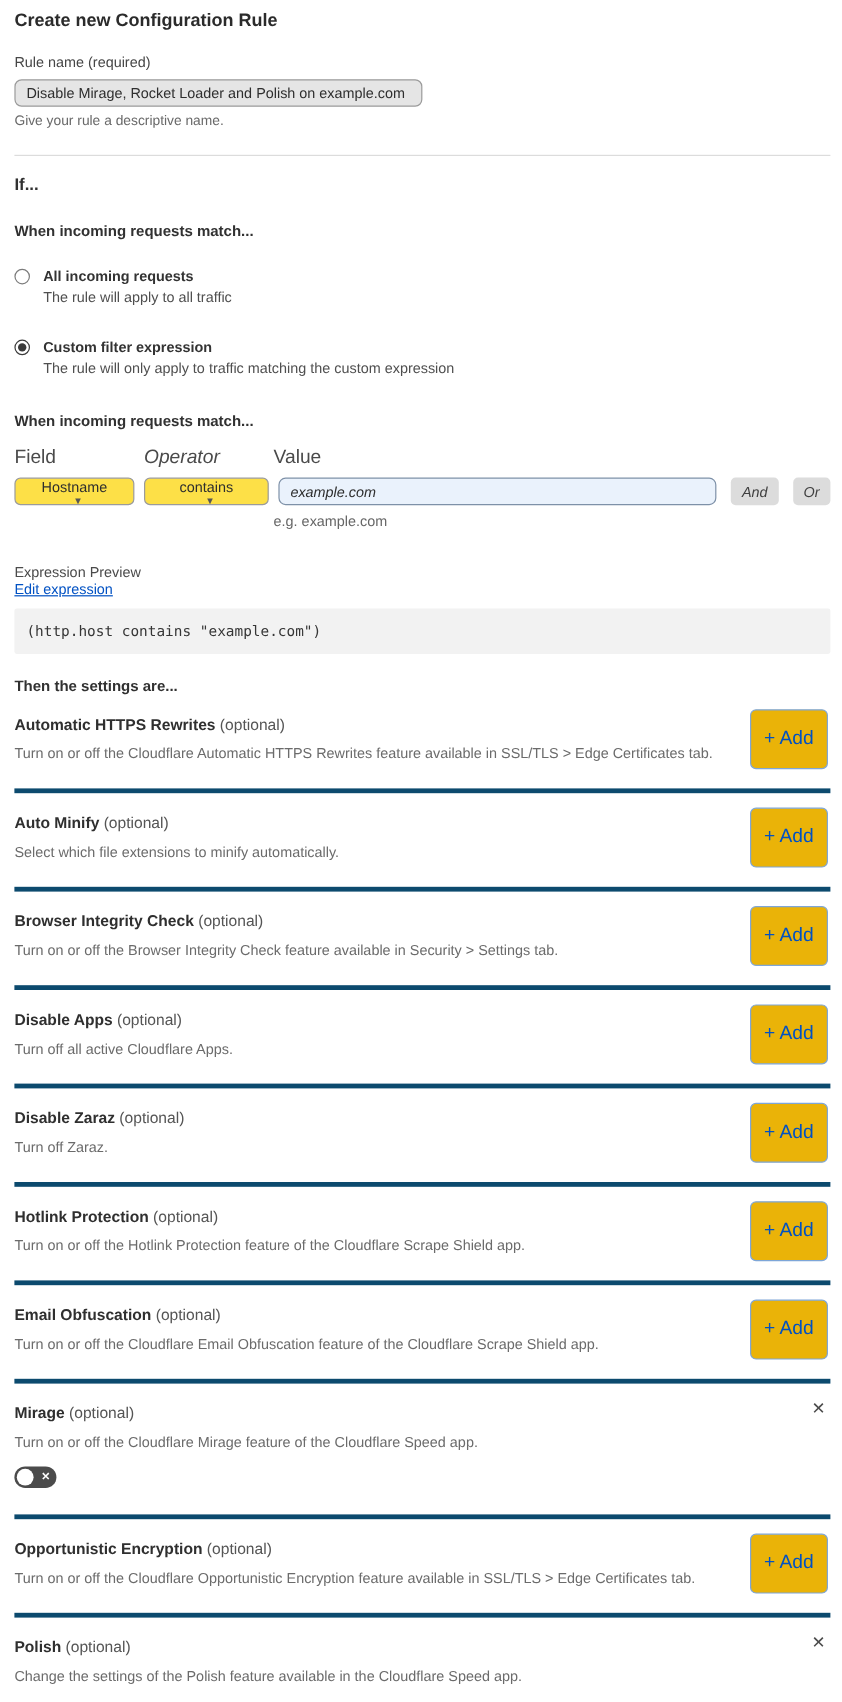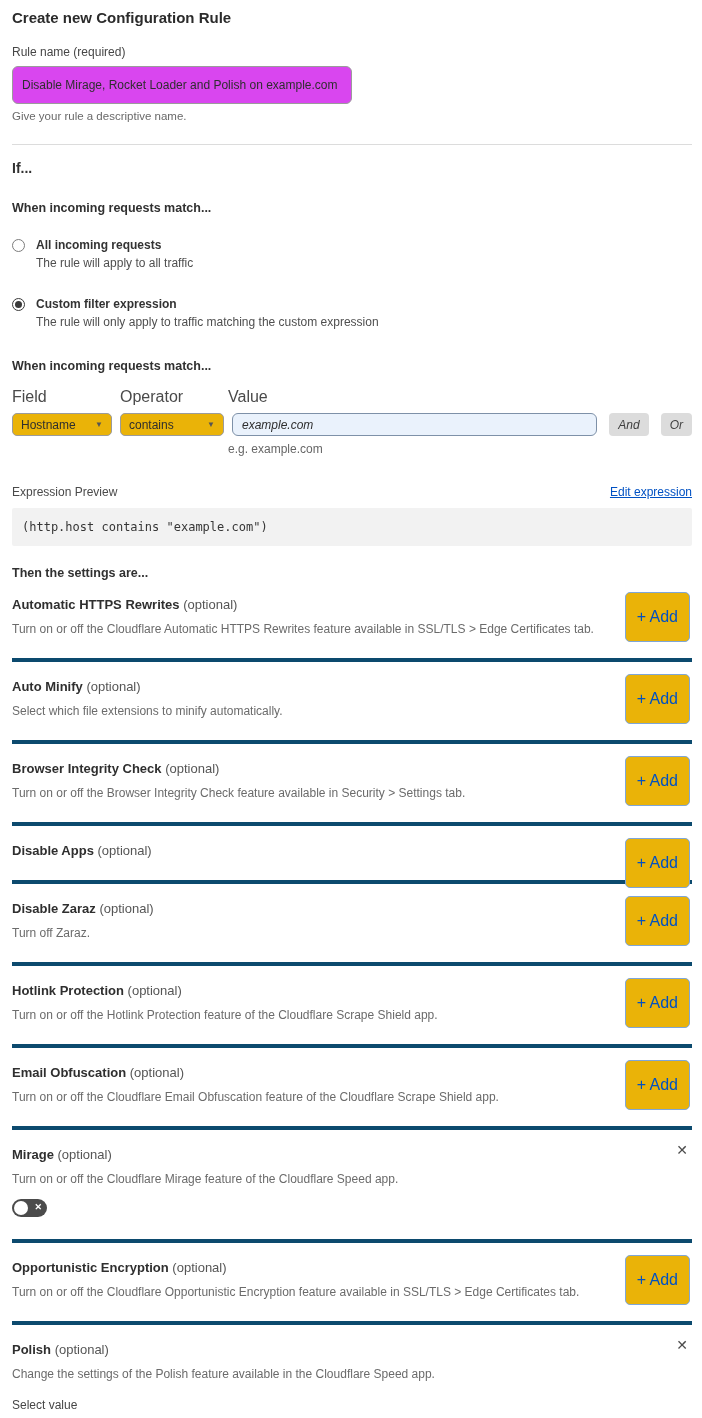--- a/index.html
+++ b/index.html
@@ -9,25 +9,25 @@
     font-family: "Liberation Sans", sans-serif;
     color: #313131;
     -webkit-font-smoothing: antialiased;
   }
   .page { padding: 9px 10px 0 12px; }
 
   h1.page-title { font-size: 15px; font-weight: 700; color: #2b2b2b; }
 
   .field-label { display: block; font-size: 12px; color: #464646; margin: 19px 0 7px; }
   .text-input {
-    width: 340px; height: 38px;
+    width: 340px; height: 23px;
     border: 1px solid #9b9b9b; border-radius: 6px;
     padding: 0 9px; font-size: 12px; color: #2e2e2e;
     font-family: "Liberation Sans", sans-serif;
-    background: #d946ef; outline: none;
+    background: #e5e5e5; outline: none;
   }
   .help-text { font-size: 11.5px; color: #696969; margin-top: 6px; }
 
   .divider { border: none; border-top: 1px solid #dcdcdc; margin-top: 22px; }
 
   h2.if-heading { font-size: 14px; font-weight: 700; margin-top: 15px; }
   h3.match-heading { font-size: 12.5px; font-weight: 700; margin-top: 25px; }
 
   .radio-group { margin-top: 23px; }
   .radio-option { display: flex; gap: 11px; cursor: pointer; }
@@ -41,27 +41,27 @@
   .radio-option.selected .radio { border-color: #3a3a3a; }
   .radio-option.selected .radio::after {
     content: ""; width: 7px; height: 7px; border-radius: 50%; background: #3a3a3a;
   }
   .radio-label { font-size: 12px; font-weight: 700; color: #333; }
   .radio-desc { font-size: 12px; color: #4f4f4f; margin-top: 4px; }
 
   .builder-heading { font-size: 12.5px; font-weight: 700; margin-top: 30px; }
   .builder-labels { display: flex; margin-top: 15px; font-size: 16px; color: #4a4a4a; }
   .builder-labels .col-a { width: 108px; }
-  .builder-labels .col-b { width: 108px; }
+  .builder-labels .col-b { width: 108px; font-style: italic; }
   .builder-row { display: flex; align-items: center; margin-top: 7px; }
 
   .select-box {
-    height: 23px; border: 1px solid #9b9b9b; border-radius: 5px; background: #eab308;
+    height: 23px; border: 1px solid #9b9b9b; border-radius: 5px; background: #fde047;
     display: flex; align-items: center; justify-content: space-between;
-    padding: 0 8px; font-size: 12px; color: #2e2e2e; cursor: pointer;
+    padding: 0 8px; font-size: 12px; color: #2e2e2e; cursor: pointer; flex-direction: column;
   }
   .select-box .caret { font-size: 8px; color: #555; margin-left: 6px; }
   .sel-field { width: 100px; margin-right: 8px; }
   .sel-operator { width: 104px; margin-right: 8px; }
 
   .value-input {
     flex: 1; height: 23px;
     border: 1px solid #7e91a8; border-radius: 6px;
     background: #eaf2fc; padding: 0 9px;
     font-size: 12px; color: #2e2e2e;
@@ -70,21 +70,21 @@
   .conj-btn {
     height: 23px; border: none; border-radius: 4px; background: #dcdcdc;
     color: #3f3f3f; font-size: 12px; padding: 0 9px; cursor: pointer;
     font-family: "Liberation Sans", sans-serif;
     font-style: italic;
   }
   .btn-and { margin-left: 12px; }
   .btn-or { margin-left: 12px; }
   .value-help { font-size: 12px; color: #666; margin-top: 6px; margin-left: 216px; }
 
-  .preview-row { display: flex; justify-content: space-between; align-items: baseline; margin-top: 29px; }
+  .preview-row { display: flex; justify-content: space-between; align-items: baseline; margin-top: 29px; flex-direction: column; }
   .preview-label { font-size: 12px; color: #4a4a4a; }
   .edit-link { font-size: 12px; color: #0051c3; text-decoration: underline; cursor: pointer; }
   .code-block {
     margin-top: 9px; background: #f2f2f2; border-radius: 2px;
     padding: 12px 10px; font-family: "DejaVu Sans Mono", monospace;
     font-size: 12px; color: #363636; white-space: pre;
   }
 
   .then-heading { font-size: 12.5px; font-weight: 700; margin-top: 20px; }
 
@@ -221,20 +221,21 @@
 
   </div>
 
   <div class="setting">
     <div class="setting-title">
       <span class="setting-name">Disable Apps</span>
       <span class="setting-optional">(optional)</span>
     </div>
     <button class="add-btn">+ Add</button>
 
+    <div class="setting-desc">Turn off all active Cloudflare Apps.</div>
 
   </div>
 
   <div class="setting">
     <div class="setting-title">
       <span class="setting-name">Disable Zaraz</span>
       <span class="setting-optional">(optional)</span>
     </div>
     <button class="add-btn">+ Add</button>
 

